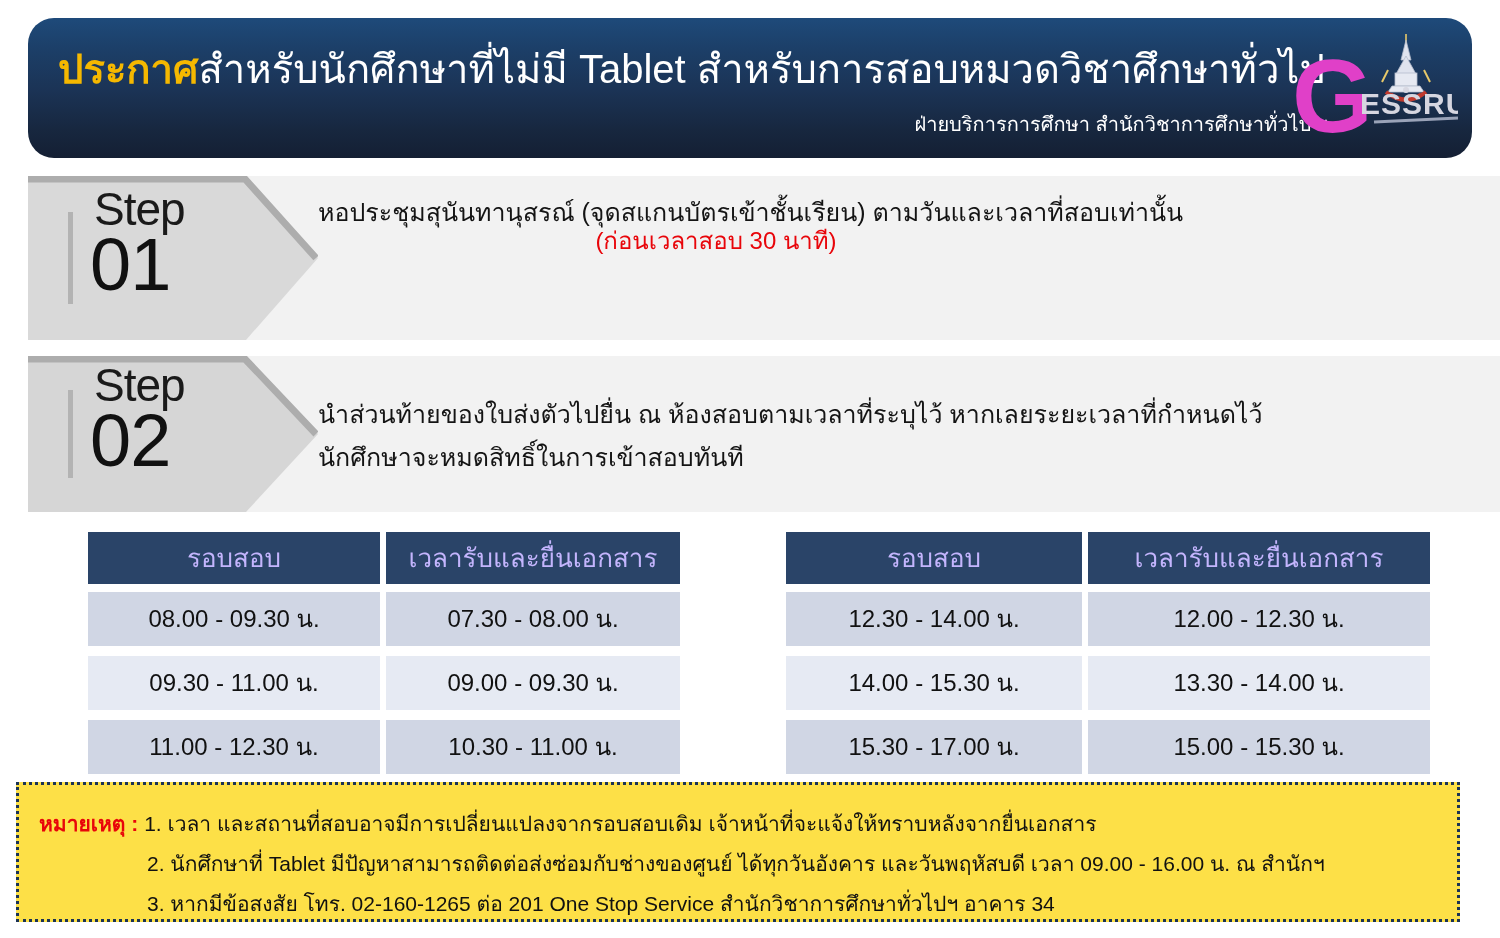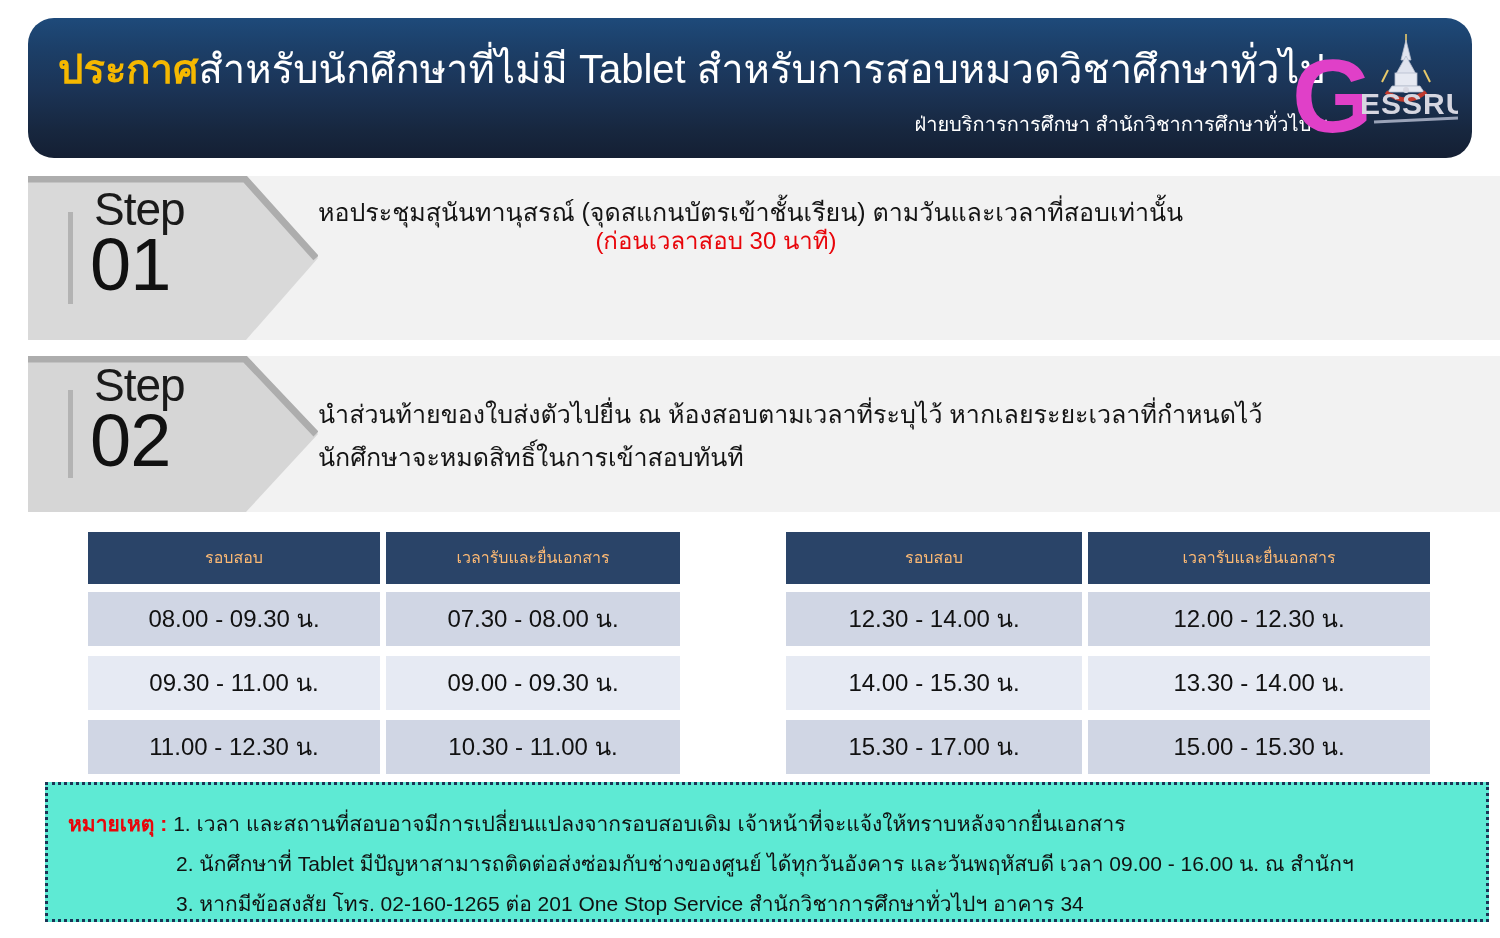--- a/index.html
+++ b/index.html
@@ -169,41 +169,41 @@
     overflow: hidden;
     white-space: nowrap;
   }
   .tbl.left  .cell.c0 { width: 292px; }
   .tbl.left  .cell.c1 { width: 294px; }
   .tbl.right .cell.c0 { width: 296px; }
   .tbl.right .cell.c1 { width: 342px; }
 
   .tbl .row.head .cell {
     background: #2a4468;
-    color: #fdba74;
-    font-size: 16px;
+    color: #c4b5fd;
+    font-size: 26px;
     height: 52px;
     line-height: 52px;
   }
   .tbl .row.body.odd  .cell { background: #d0d6e4; }
   .tbl .row.body.even .cell { background: #e6eaf3; }
   .tbl .row.body { margin-bottom: 10px; }
   .tbl .row.head { margin-bottom: 8px; }
   .tbl .row.body .cell { height: 54px; line-height: 54px; }
 
   
   .notes {
     position: absolute;
-    left: 45px;
+    left: 16px;
     top: 782px;
     width: 1444px;
     height: 140px;
     border: 3px dotted #1b3355;
     box-sizing: border-box;
-    background: #5eead4;
+    background: #fde047;
   }
   .note-line {
     font-size: 21px;
     color: #111111;
     white-space: nowrap;
     line-height: 1;
   }
   .note-line.n1 { position: absolute; left: 20px; top: 28px; }
   .note-line.n2 { position: absolute; left: 128px; top: 68px; }
   .note-line.n3 { position: absolute; left: 128px; top: 108px; }

